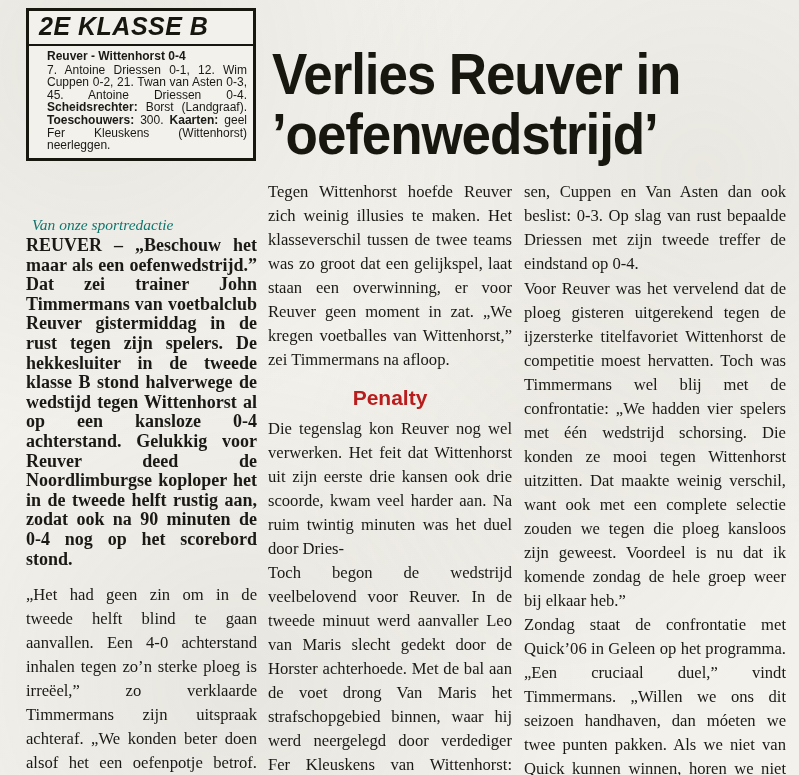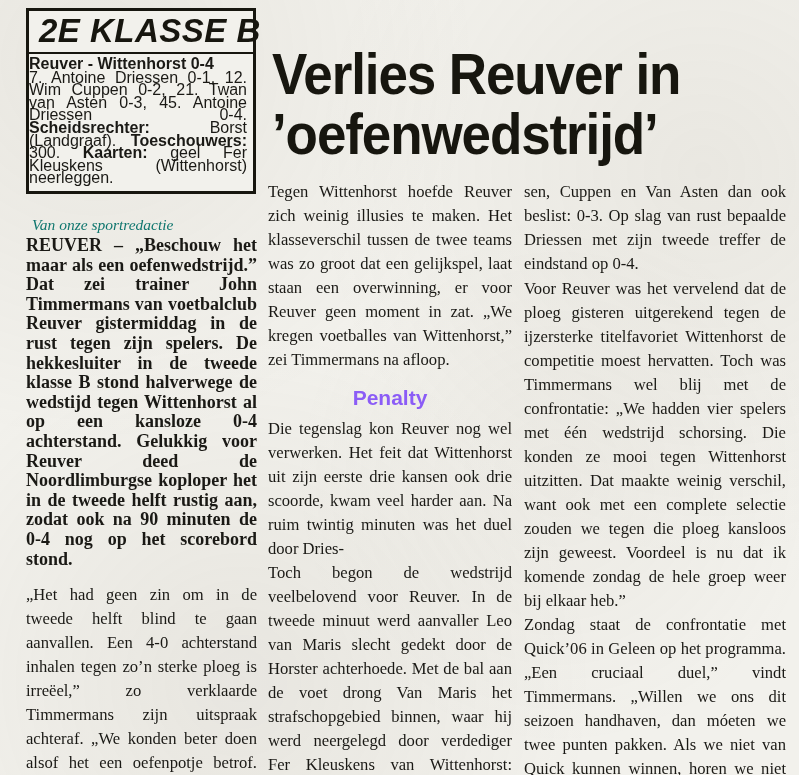--- a/index.html
+++ b/index.html
@@ -48,30 +48,30 @@
     padding: 0;
   }
   #results-title-bar {
     border-bottom: 2px solid #17160f;
     padding: 3px 6px 5px 10px;
   }
   #results-title {
     font-family: "Liberation Sans", sans-serif;
     font-style: italic;
     font-weight: bold;
-    font-size: 33px;
+    font-size: 25px;
     letter-spacing: 0.5px;
     line-height: 1;
     color: #17160f;
     white-space: nowrap;
   }
   #results-body {
-    padding: 4px 6px 5px 0;
-    font-family: "Liberation Sans", sans-serif;
-    font-size: 16px;
+    padding: 4px 6px 5px 18px;
+    font-family: "Liberation Sans", sans-serif;
+    font-size: 12px;
     line-height: 12.6px;
     color: #1a1915;
     text-align: justify;
     hyphens: auto;
   }
   #results-body .blk { margin: 0 0 1px 0; }
   #results-body b { font-weight: bold; }
 
   
   #headline {
@@ -142,21 +142,21 @@
   }
   .body-p.tight { margin-bottom: 0; }
 
   .subhead {
     font-family: "Liberation Sans", sans-serif;
     font-weight: bold;
     font-size: 21px;
     line-height: 24px;
     text-align: center;
     margin: 6px 0 7px 0;
-    color: #8b5cf6;
+    color: #b91c1c;
   }
 </style>
 </head>
 <body>
 
 <div id="clipping">
 
   <div id="paper-grain"></div>
 
   <div id="results-box">

